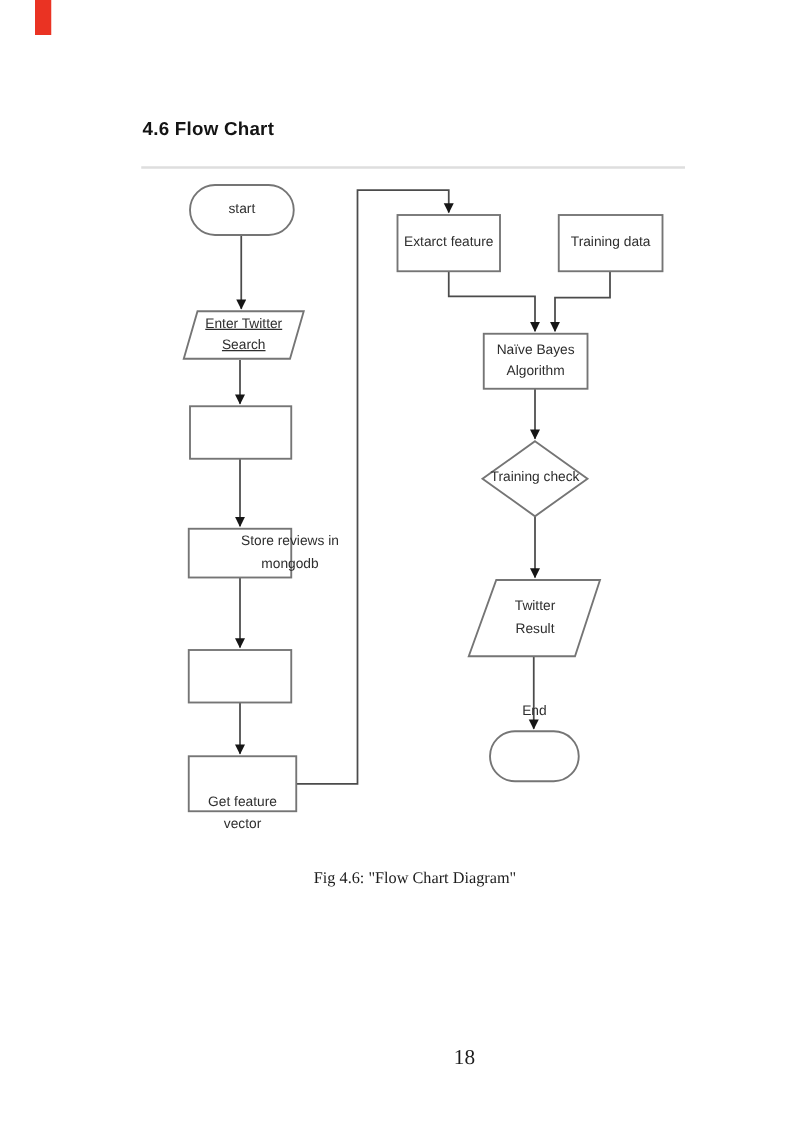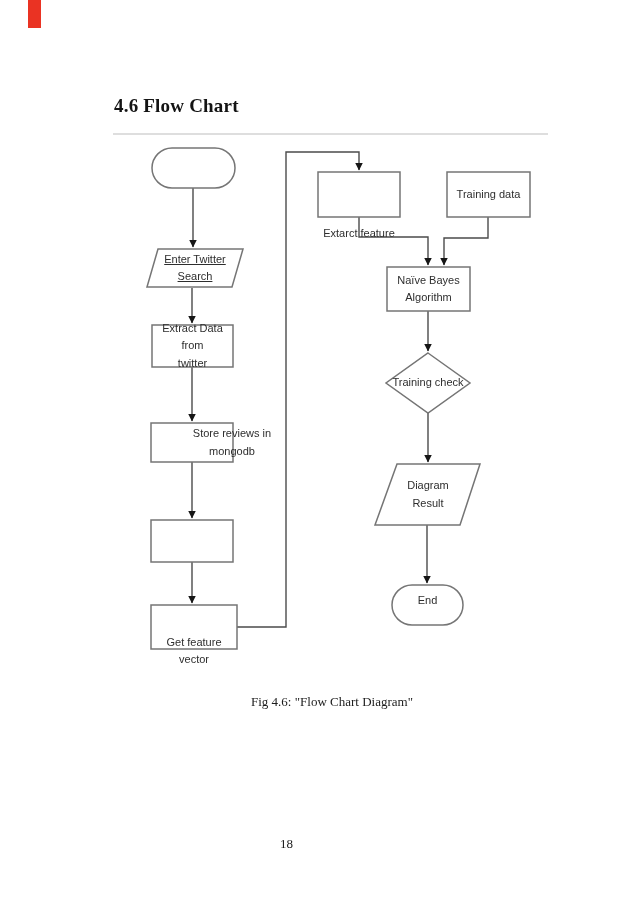--- a/index.html
+++ b/index.html
@@ -3,37 +3,37 @@
 <meta charset="utf-8">
 <style>
   html,body { margin:0; padding:0; background:#ffffff; }
   .page {
     position:relative; width:638px; height:903px; background:#ffffff;
     overflow:hidden; font-family:"Liberation Sans", sans-serif;
   }
   .red-marker { position:absolute; left:28px; top:0; width:13px; height:28px; background:#ea3323; }
   .heading {
     position:absolute; left:114px; top:95px;
-    font-family:Liberation Serif, serif; font-weight:bold; font-size:19px; color:#141414;
+    font-family:Liberation Sans, sans-serif; font-weight:bold; font-size:15px; color:#141414;
     letter-spacing:0.2px; white-space:nowrap;
   }
   .divider { position:absolute; left:113px; top:133px; width:435px; height:2px; background:#dedede; }
   .chart-svg { position:absolute; left:0; top:0; }
   .node-label {
     position:absolute; display:flex; align-items:center; justify-content:center;
     text-align:center; font-size:11px; line-height:1.55; color:#2e2e2e;
     white-space:pre-line; pointer-events:none;
   }
   .caption {
     position:absolute; left:132px; top:694px; width:400px; text-align:center;
     font-family:"Liberation Serif", serif; font-size:13px; color:#1c1c1c; white-space:nowrap;
   }
   .page-number {
-    position:absolute; left:280px; top:836px; width:100px; text-align:left;
-    font-family:"Liberation Serif", serif; font-size:13px; color:#1c1c1c;
+    position:absolute; left:280px; top:836px; width:100px; text-align:right;
+    font-family:"Liberation Serif", serif; font-size:17px; color:#1c1c1c;
   }
 </style>
 </head>
 <body>
 
 <div class="page">
 
   <div class="red-marker"></div>
 
   <div class="heading">4.6 Flow Chart</div>
@@ -70,33 +70,32 @@
       <rect x="151" y="605" width="86" height="44"></rect>
       <rect x="318" y="172" width="82" height="45"></rect>
       <rect x="447" y="172" width="83" height="45"></rect>
       <rect x="387" y="267" width="83" height="44"></rect>
       <polygon points="428,353 470,383 428,413 386,383"></polygon>
       <polygon points="397,464 480,464 460,525 375,525"></polygon>
       <rect x="392" y="585" width="71" height="40" rx="20" ry="20"></rect>
     </g>
   </svg>
 
+  <div class="node-label" style="left:152px; top:148px; width:83px; height:40px;">start</div>
   <div class="node-label" style="left:147px; top:249px; width:96px; height:38px;text-decoration:underline;">Enter Twitter
 Search</div>
-  <div class="node-label" style="left:152px; top:325px; width:81px; height:42px;">Extract Data from
-twitter</div>
   <div class="node-label" style="left:151px; top:423px; width:82px; height:39px;margin-left:40px;">Store reviews in
 mongodb</div>
   <div class="node-label" style="left:151px; top:605px; width:86px; height:44px;margin-top:24px;">Get feature vector</div>
-  <div class="node-label" style="left:318px; top:172px; width:82px; height:45px;margin-top:39px;">Extarct feature</div>
+  <div class="node-label" style="left:318px; top:172px; width:82px; height:45px;">Extarct feature</div>
   <div class="node-label" style="left:447px; top:172px; width:83px; height:45px;">Training data</div>
   <div class="node-label" style="left:387px; top:267px; width:83px; height:44px;">Naïve Bayes
 Algorithm</div>
   <div class="node-label" style="left:386px; top:353px; width:84px; height:60px;">Training check</div>
-  <div class="node-label" style="left:380px; top:464px; width:96px; height:61px;">Diagram
+  <div class="node-label" style="left:380px; top:464px; width:96px; height:61px;">Twitter
 Result</div>
-  <div class="node-label" style="left:392px; top:585px; width:71px; height:32px;">End</div>
+  <div class="node-label" style="left:392px; top:554px; width:71px; height:32px;">End</div>
 
   <div class="caption">Fig 4.6: "Flow Chart Diagram"</div>
 
   <div class="page-number">18</div>
 
 </div>
 
 </body></html>

